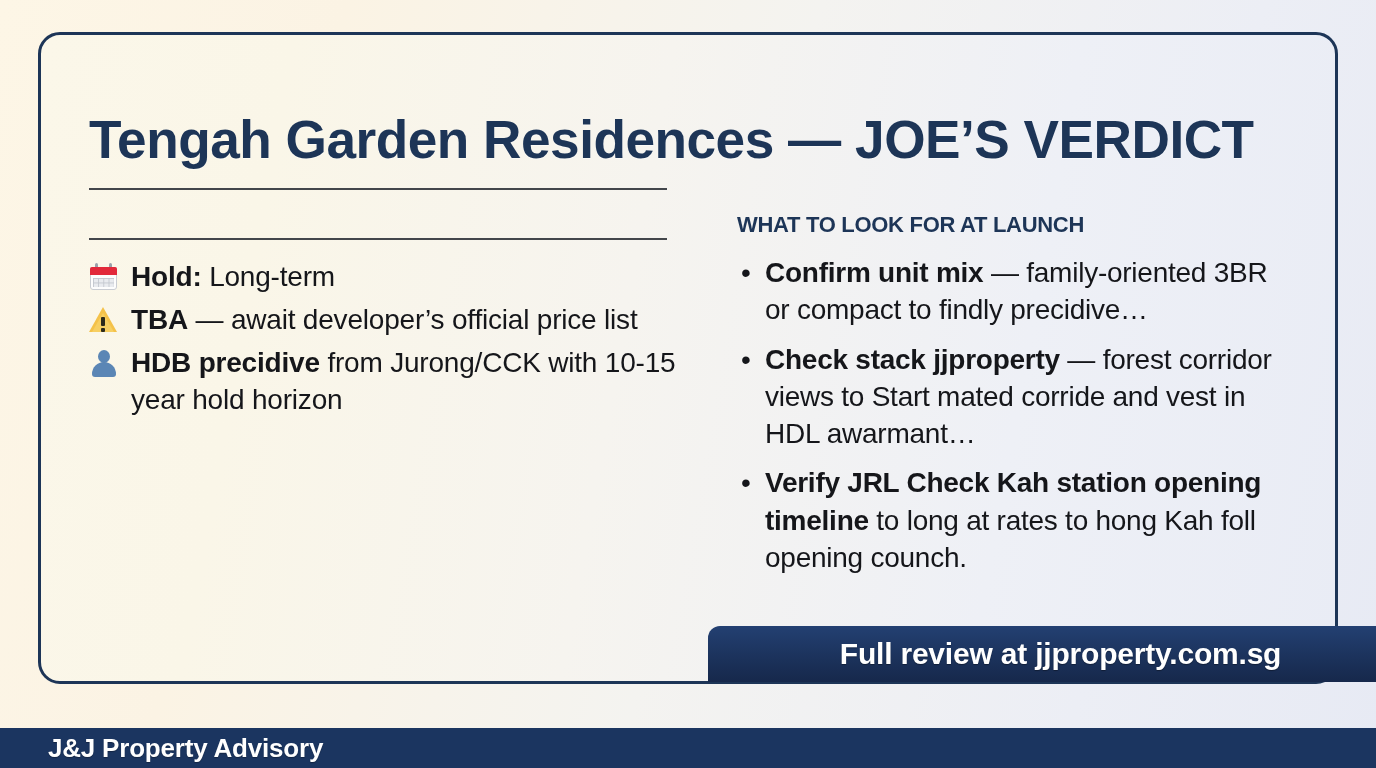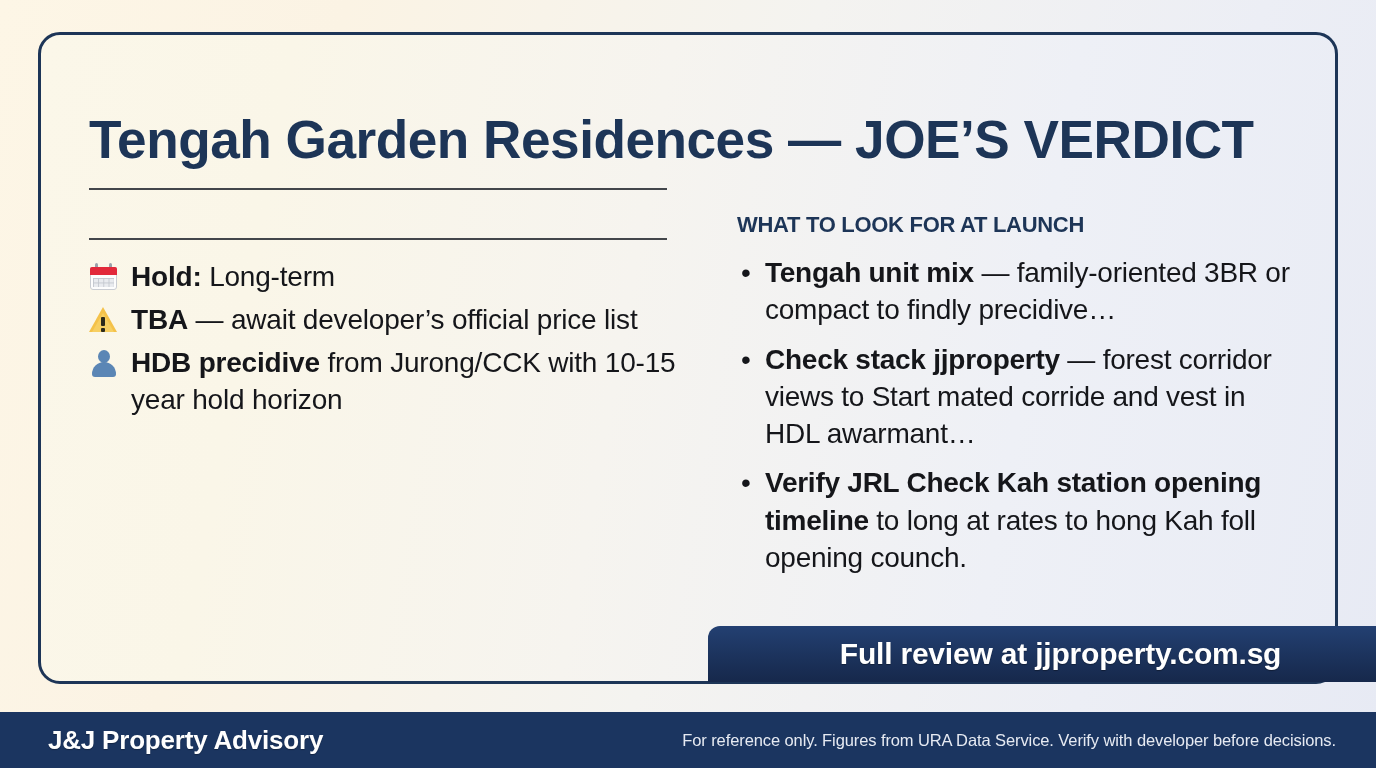--- a/index.html
+++ b/index.html
@@ -227,21 +227,21 @@
     font-size:30px;
     font-weight:bold;
     letter-spacing:-0.2px;
     text-shadow:0 1px 1px rgba(0,0,0,.35);
   }
 
   
   .footer {
     position:absolute;
     left:0; bottom:0;
-    width:1376px; height:56px;
+    width:1376px; height:40px;
     background:#1b3560;
     display:flex;
     align-items:center;
     justify-content:space-between;
     padding:0 40px 0 48px;
   }
   .footer-brand {
     color:#ffffff;
     font-size:26px;
     font-weight:bold;
@@ -311,21 +311,21 @@
       </div>
 
       <div class="col-right">
 
         <div class="rcol-head">WHAT TO LOOK FOR AT LAUNCH</div>
 
         <ul class="checks">
 
           <li class="check">
             <span class="bul">•</span>
-            <span class="ctxt"><b>Tengah unit mix</b><span> — family-oriented 3BR or compact to findly precidive…</span></span>
+            <span class="ctxt"><b>Confirm unit mix</b><span> — family-oriented 3BR or compact to findly precidive…</span></span>
           </li>
 
           <li class="check">
             <span class="bul">•</span>
             <span class="ctxt"><b>Check stack jjproperty</b><span> — forest corridor views to Start mated corride and vest in HDL awarmant…</span></span>
           </li>
 
           <li class="check">
             <span class="bul">•</span>
             <span class="ctxt"><b>Verify JRL Check Kah station opening timeline</b><span> to long at rates to hong Kah foll opening counch.</span></span>
@@ -337,14 +337,13 @@
     </div>
   </div>
 
   <div class="cta">
     <span class="cta-label">Full review at jjproperty.com.sg</span>
   </div>
 </div>
 
 <div class="footer">
   <span class="footer-brand">J&amp;J Property Advisory</span>
-  <span class="footer-note">For reference only. Figures from URA Data Service. Verify with developer before decisions.</span>
 </div>
 
 </body></html>

